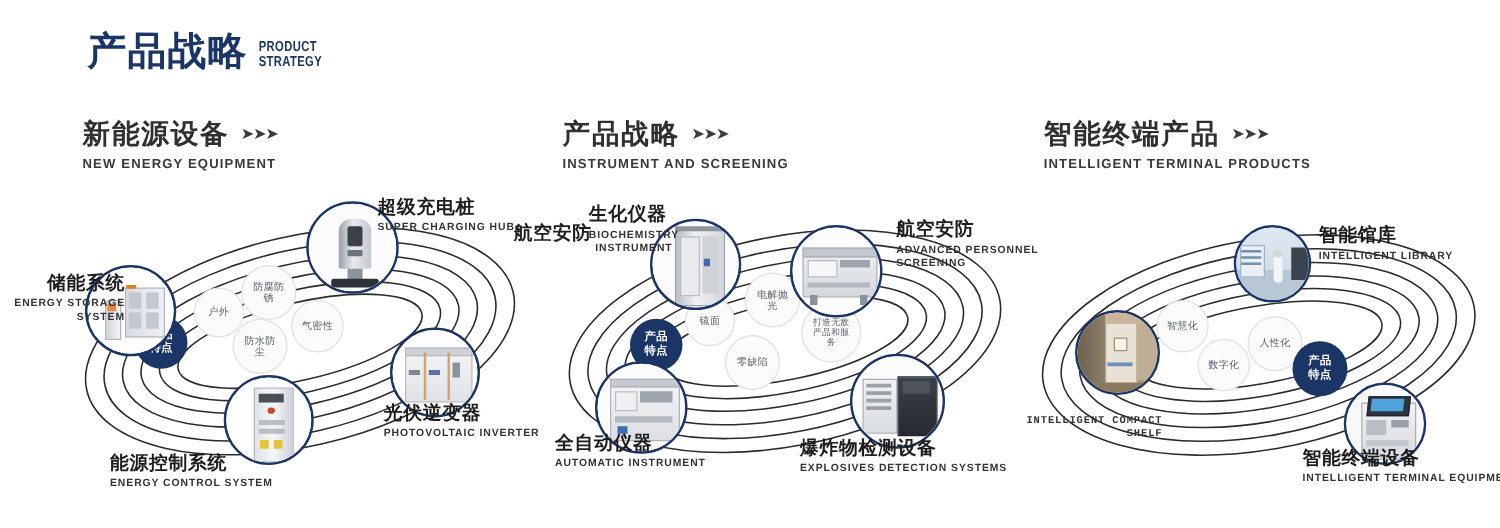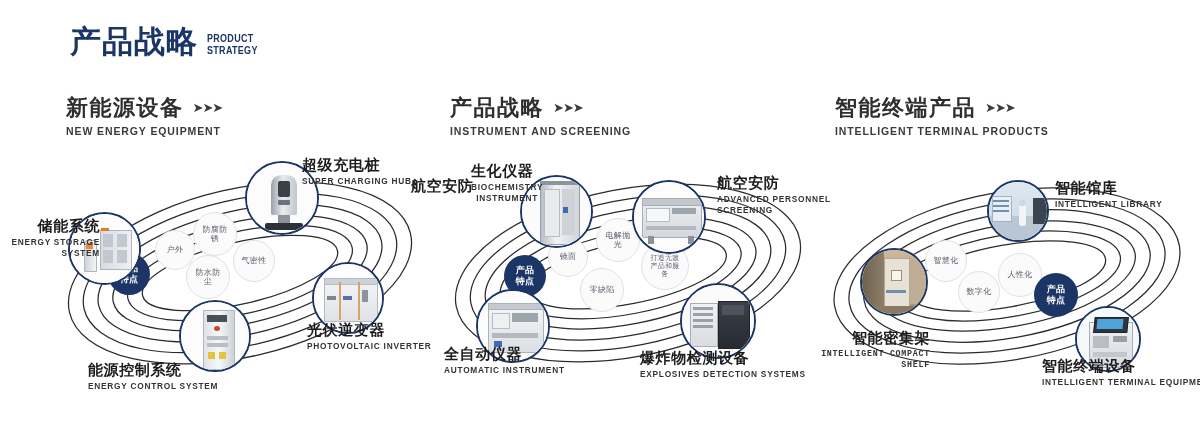--- a/index.html
+++ b/index.html
@@ -394,21 +394,20 @@
         <div style="position:absolute;left:16px;top:44px;width:34px;height:5px;background:#c3c8cf;"></div>
       </div>
     </div>
   </div>
 
   <div class="lab" style="left:1055px;top:180px;">
     <div class="cn">智能馆库</div>
     <div class="en">INTELLIGENT LIBRARY</div>
   </div>
   <div class="lab r" style="left:800px;top:330px;width:130px;">
-    <div class="cn">智能密集架</div>
     <div class="en" style="white-space:normal;font-family:Liberation Mono, monospace;">INTELLIGENT COMPACT<br>SHELF</div>
   </div>
   <div class="lab" style="left:1042px;top:358px;">
     <div class="cn">智能终端设备</div>
     <div class="en">INTELLIGENT TERMINAL EQUIPMENT</div>
   </div>
 
 </div>
 
 </body></html>

